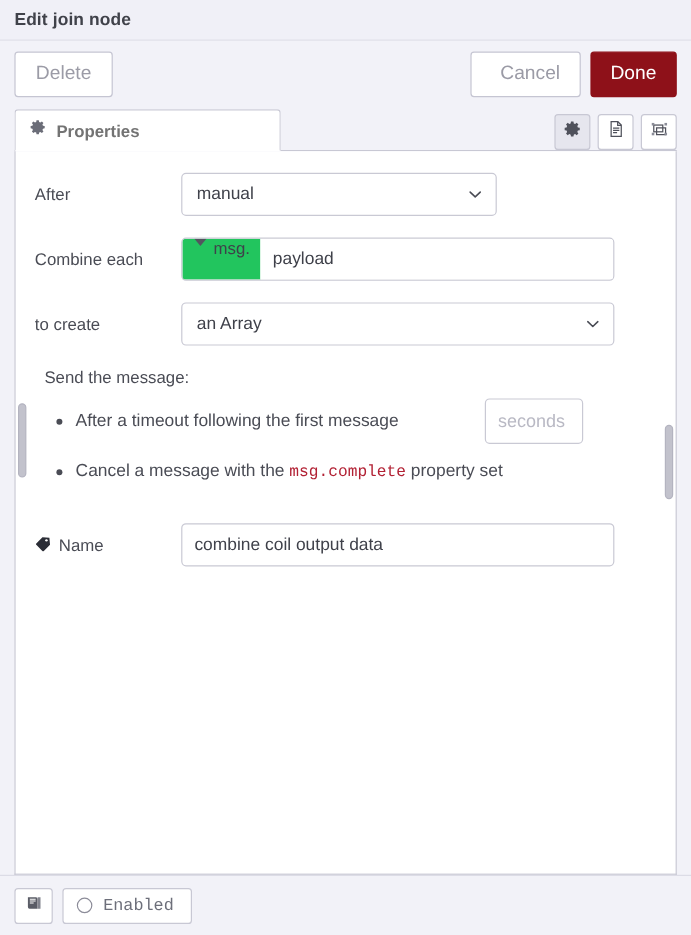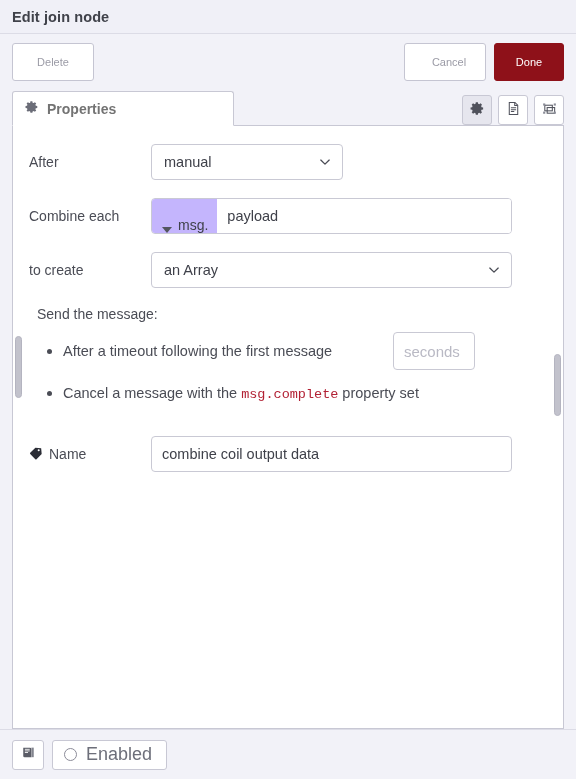--- a/index.html
+++ b/index.html
@@ -40,21 +40,21 @@
   .actionbar {
     height: 56px;
     background: #f2f2f8;
     display: flex;
     align-items: center;
     padding: 0 12px;
     flex: 0 0 auto;
   }
   .btn {
     font-family: "Liberation Sans", sans-serif;
-    font-size: 11px;
+    font-size: 16px;
     border-radius: 3px;
     cursor: pointer;
     height: 38px;
     padding: 0 16px;
     display: inline-flex;
     align-items: center;
     justify-content: center;
     user-select: none;
   }
   .btn-secondary {
@@ -170,37 +170,37 @@
     font-size: 14.5px;
     color: #3f414a;
     cursor: pointer;
     position: relative;
   }
   .select .sel-value { flex: 1 1 auto; }
   .chev {
     width: 14px; height: 14px;
     flex: 0 0 auto;
   }
-  #mode-select { width: 192px; }
+  #mode-select { width: 263px; }
   #tocreate-select { width: 361px; }
 
   .typed-input {
     width: 361px;
     height: 36px;
     border: 1px solid #c9c9d4;
     border-radius: 4px;
     background: #ffffff;
     display: flex;
     align-items: stretch;
     overflow: hidden;
   }
   .typed-prefix {
-    background: #c4b5fd;
-    display: flex;
-    align-items: flex-end;
+    background: #22c55e;
+    display: flex;
+    align-items: flex-start;
     gap: 6px;
     padding: 0 8px 0 10px;
     cursor: pointer;
     border-right: 1px solid transparent;
   }
   .caret-down {
     width: 0; height: 0;
     border-left: 5px solid transparent;
     border-right: 5px solid transparent;
     border-top: 6px solid #53555f;
@@ -265,21 +265,21 @@
     border-radius: 4px;
     background: #ffffff;
     font-size: 15px;
     color: #3f414a;
     padding: 0 10px;
     font-family: "Liberation Sans", sans-serif;
     outline: none;
   }
   .num-input::placeholder { color: #b9b9c4; }
   #parts-count-input { position: absolute; left: 341px; }
-  #timeout-input { position: absolute; left: 330px; }
+  #timeout-input { position: absolute; left: 341px; }
 
   .text-input {
     width: 361px;
     height: 36px;
     border: 1px solid #c9c9d4;
     border-radius: 4px;
     background: #ffffff;
     font-size: 14.5px;
     color: #3f414a;
     padding: 0 10px;
@@ -328,22 +328,23 @@
     gap: 9px;
     padding: 0 14px 0 11px;
     cursor: pointer;
   }
   .toggle-btn .ring {
     width: 13px; height: 13px;
     border: 1.5px solid #8c8c99;
     border-radius: 50%;
   }
   .toggle-btn .tg-label {
-    font-size: 18px;
+    font-size: 14px;
     color: #6d6f7a;
+    font-family: Liberation Mono, monospace;
   }
 </style>
 </head>
 <body>
 
 <div id="dialog">
 
   <div class="titlebar">
     <span class="title">Edit join node</span>
   </div>

